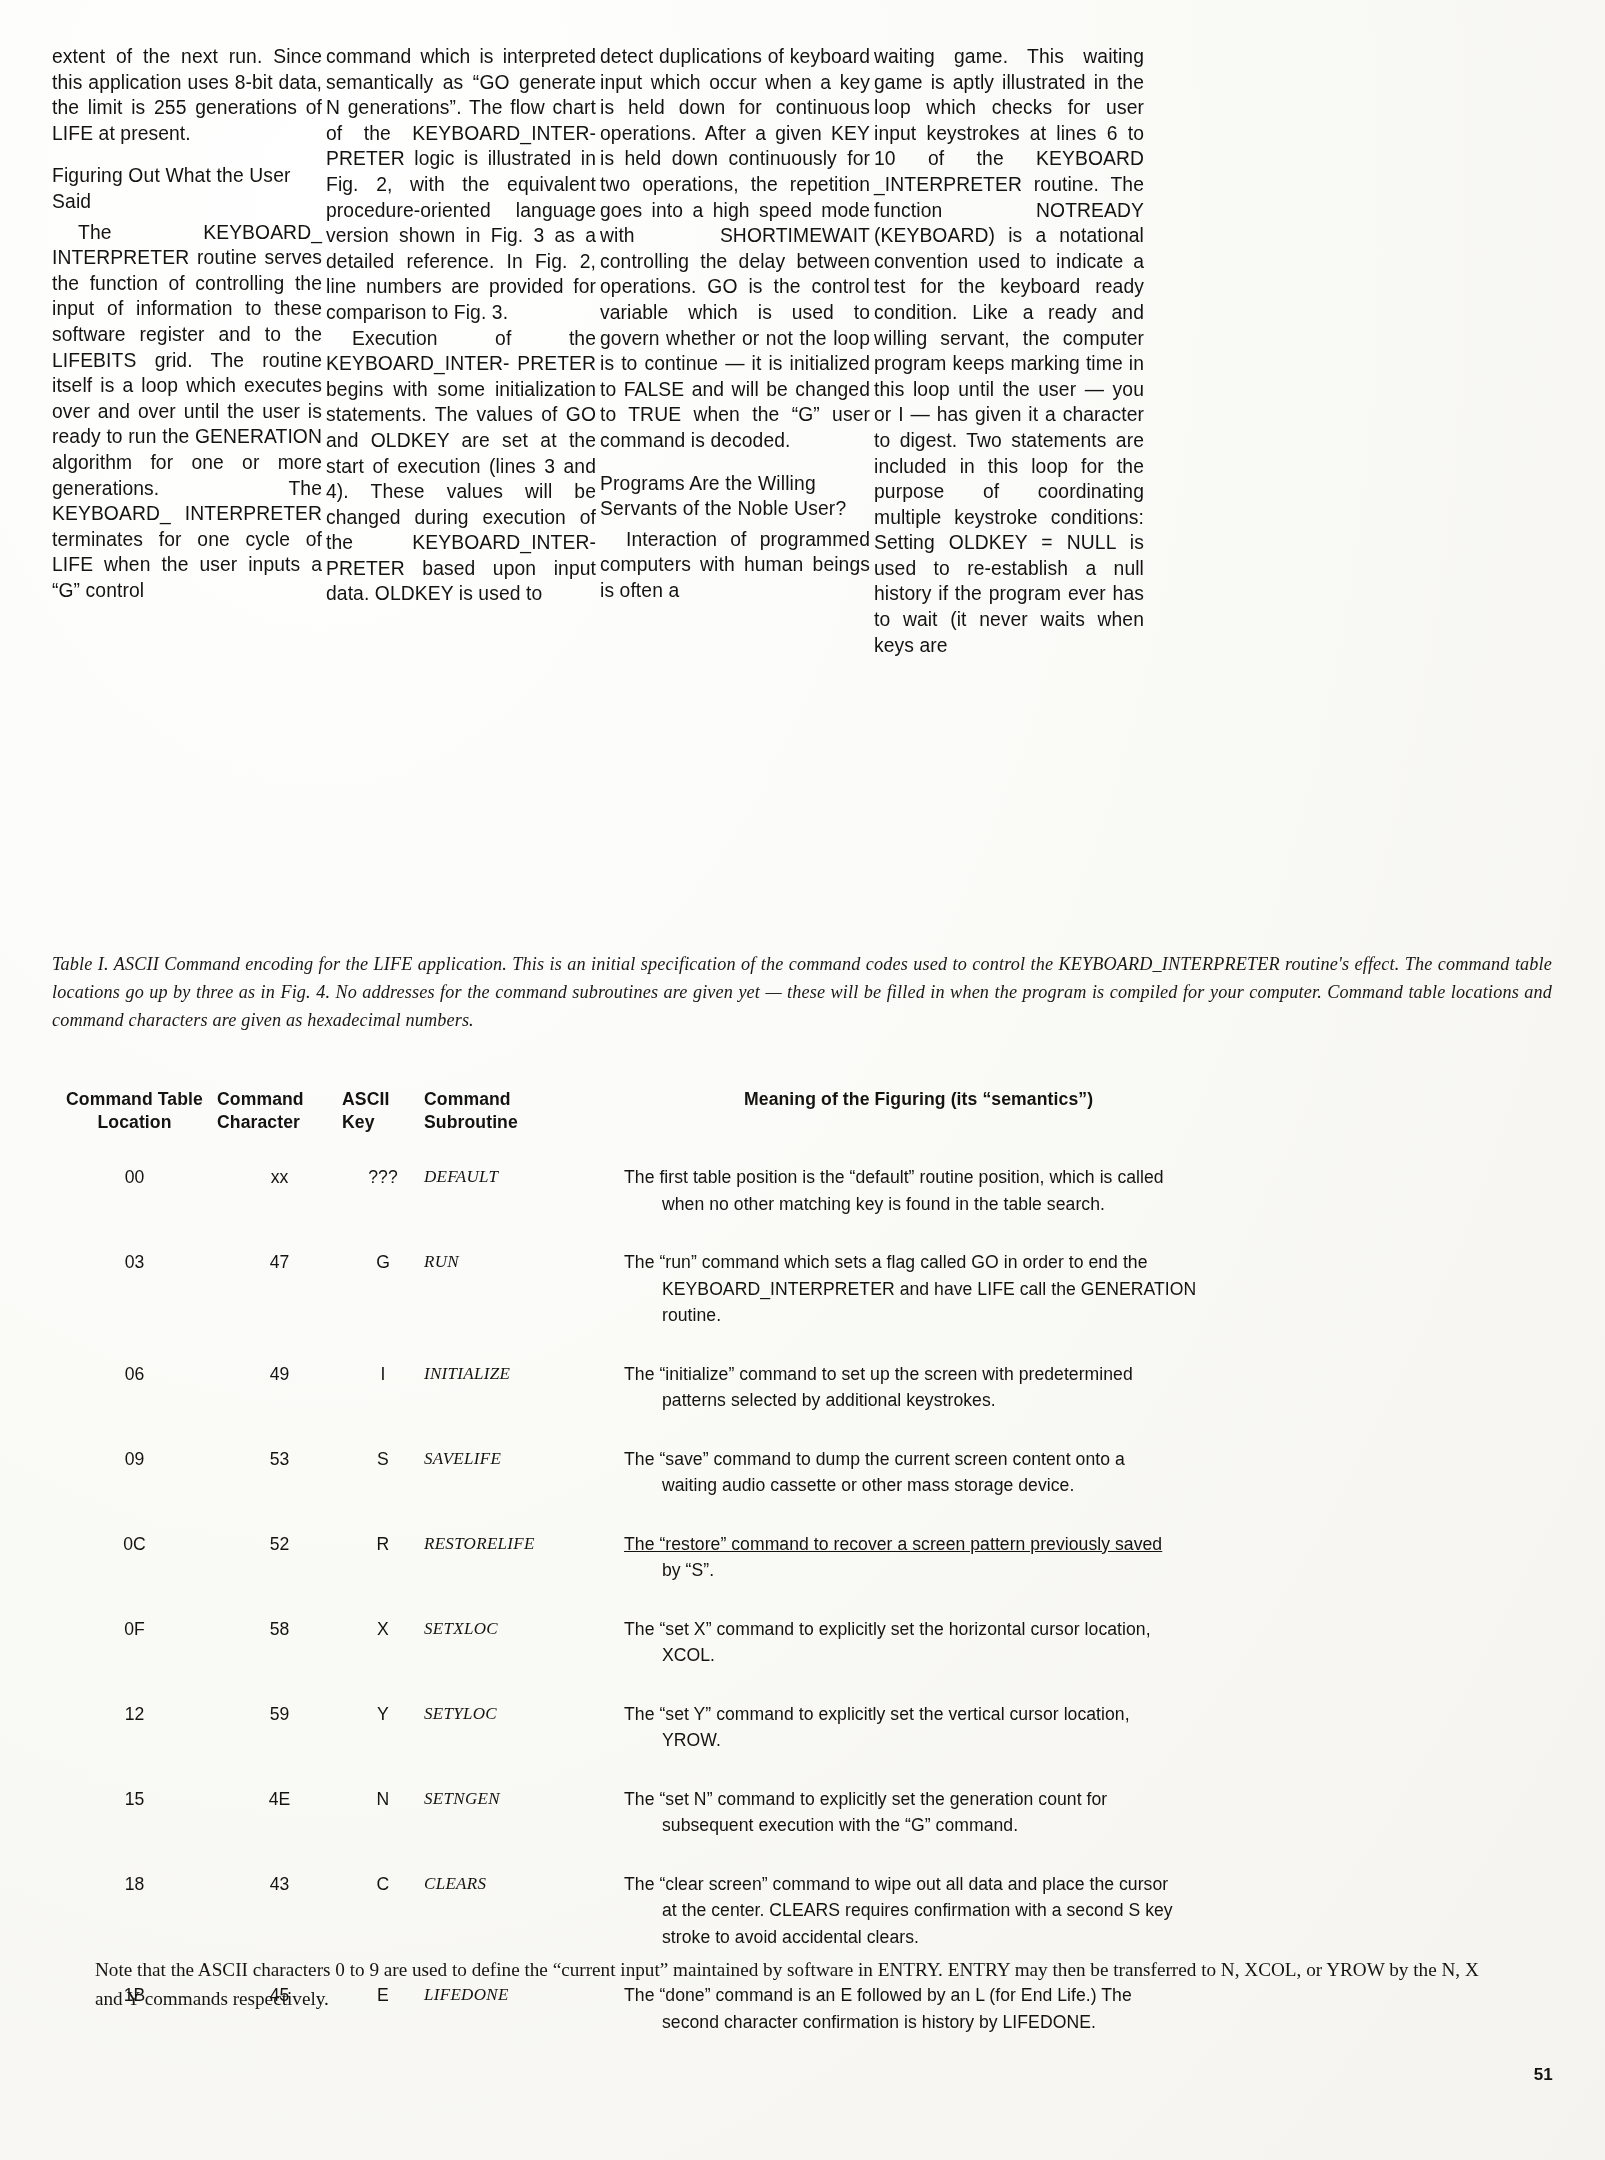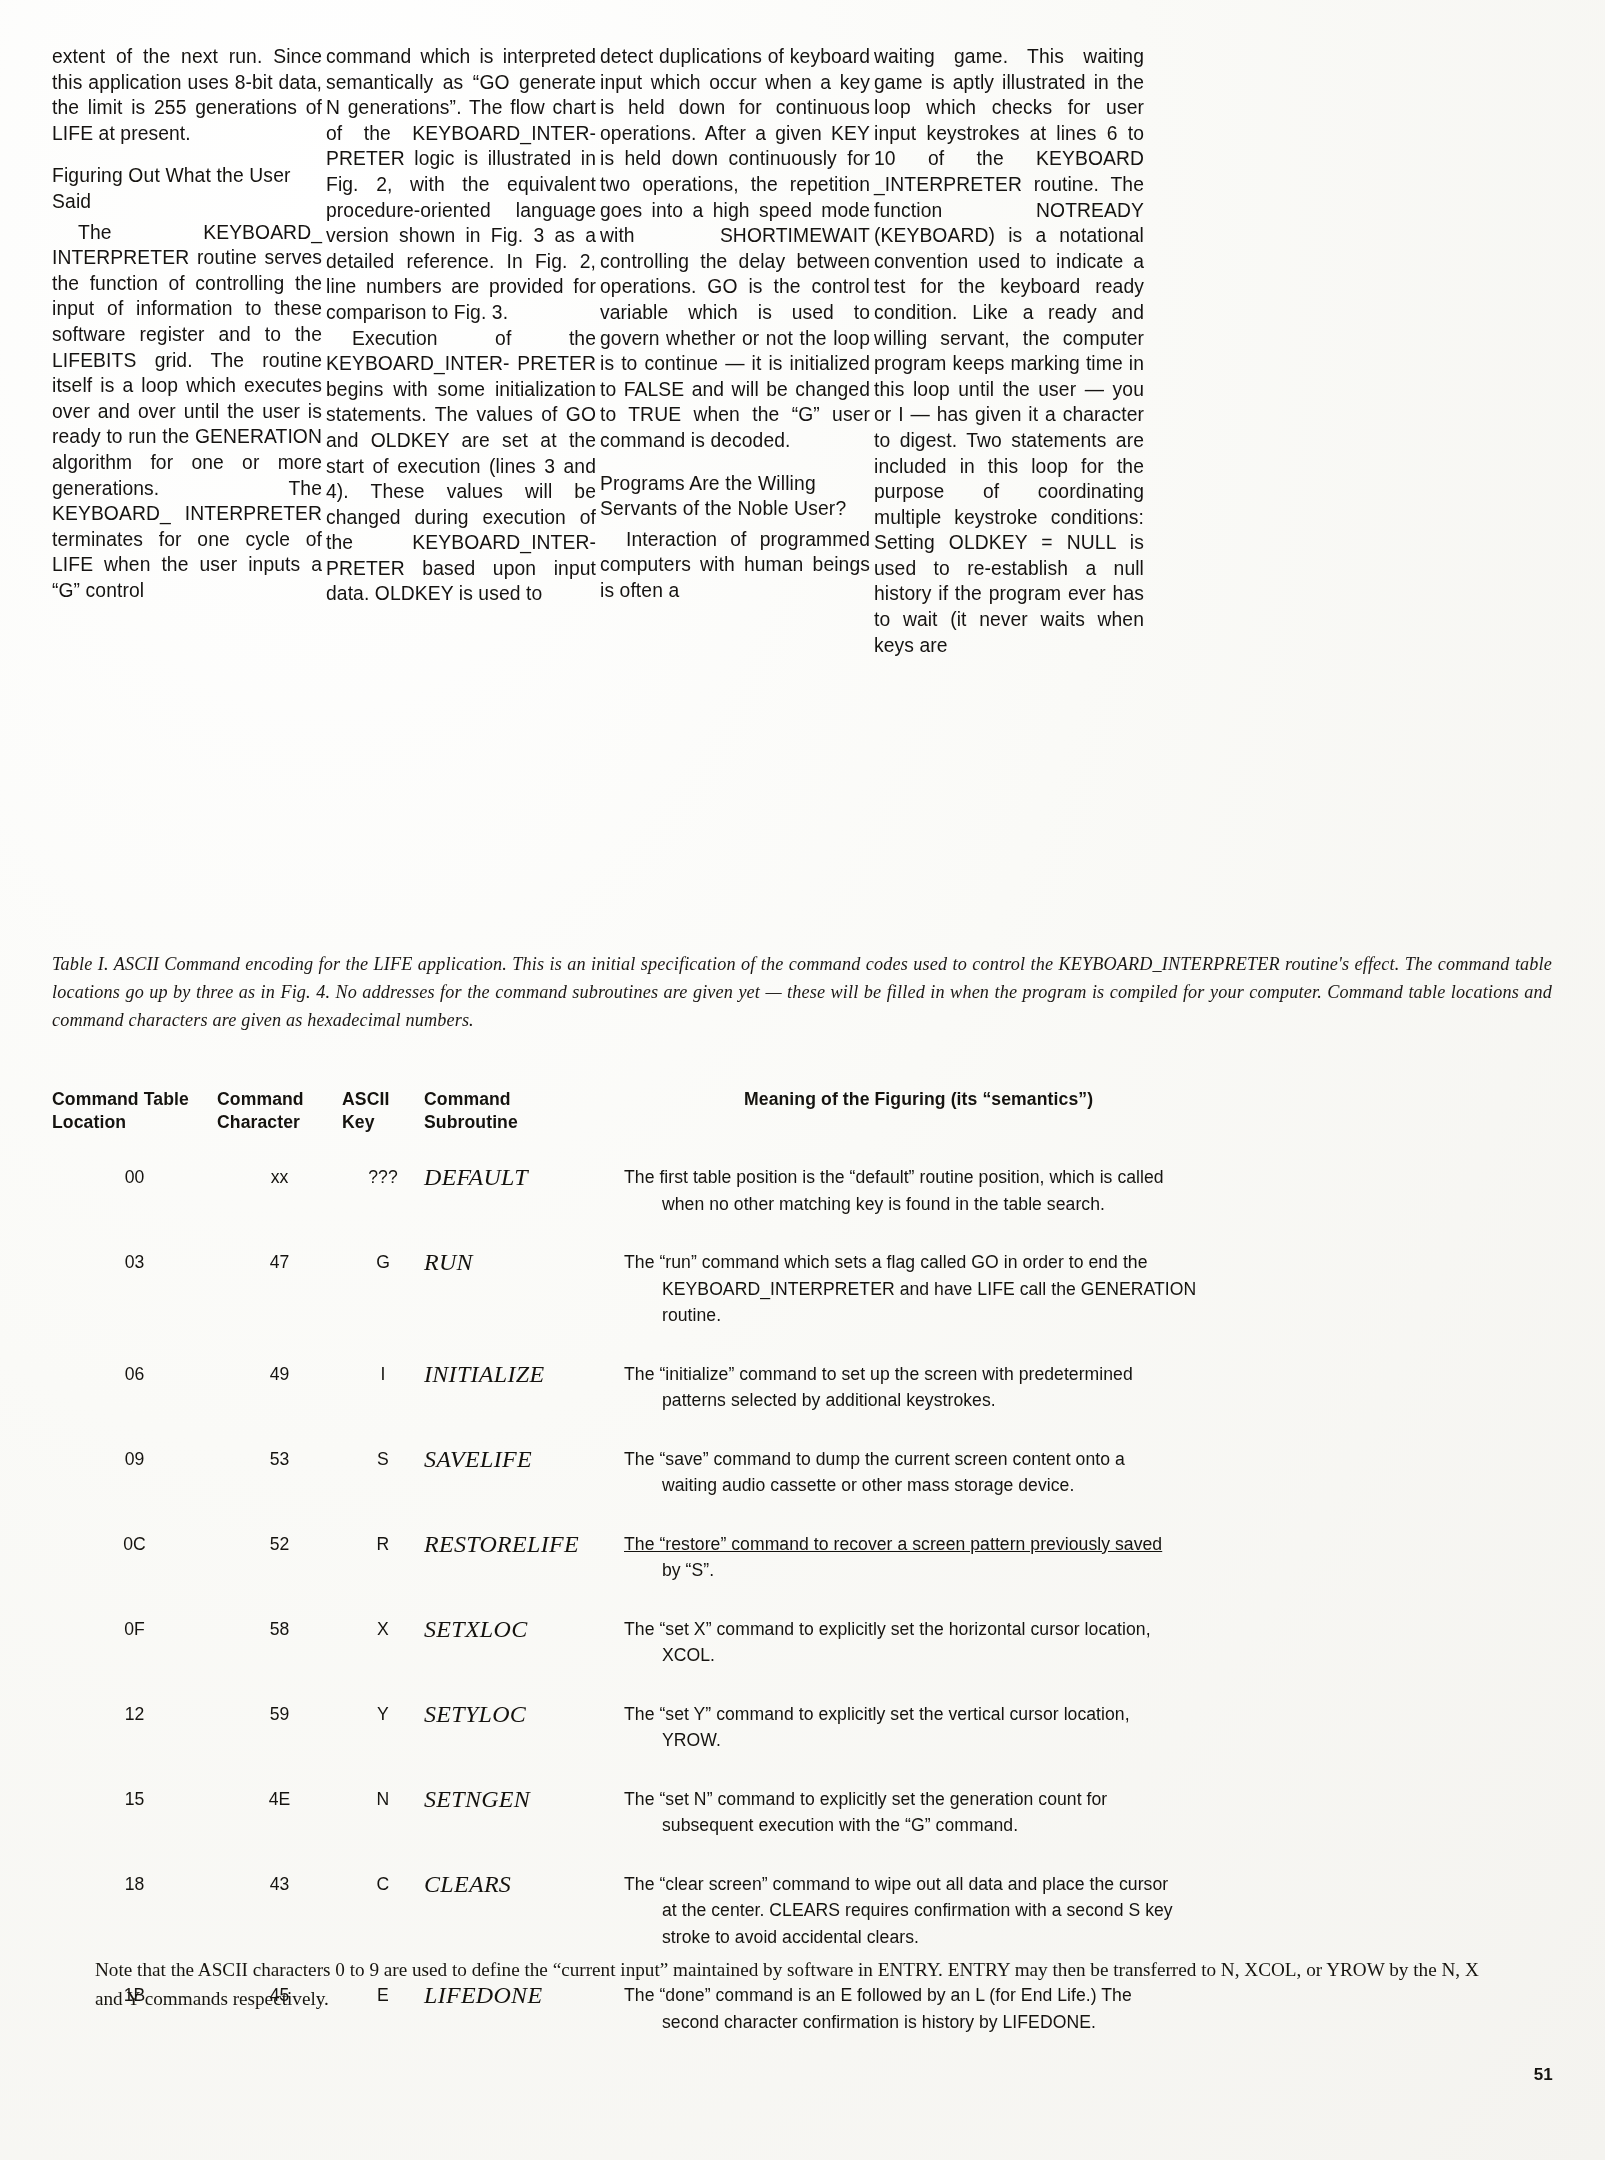--- a/index.html
+++ b/index.html
@@ -73,39 +73,39 @@
   .cmd-table th {
     font-size:17.6px;
     font-weight:bold;
     line-height:23px;
     text-align:left;
     vertical-align:top;
     padding:0 0 14px 0;
     letter-spacing:0.1px;
     white-space:pre-line;
   }
-  .cmd-table th.c0 { width:165px; }
+  .cmd-table th.c0 { width:165px;text-align:center; }
   .cmd-table th.c1 { width:125px; }
   .cmd-table th.c2 { width:82px; }
   .cmd-table th.c3 { width:185px; }
   .cmd-table th.c4 { width:auto; text-align:left; padding-left:135px;}
   .cmd-table td {
     font-size:17.6px;
     line-height:26.5px;
     vertical-align:top;
     padding:16px 0 16px 0;
     letter-spacing:0.05px;
   }
   .cmd-table td.loc { text-align:center; padding-left:0px; width:165px;}
   .cmd-table td.chr { text-align:center; width:125px;}
   .cmd-table td.key { text-align:center; width:82px;}
   .cmd-table td.sub {
     font-family:"Liberation Serif", serif;
     font-style:italic;
-    font-size:24px;
+    font-size:17px;
     width:185px;
     letter-spacing:0.3px;
   }
   .cmd-table td.mean {
     padding-left:15px;
   }
   .cmd-table td.mean .ln2 { display:block; padding-left:38px; }
 
   
   .footnote {

